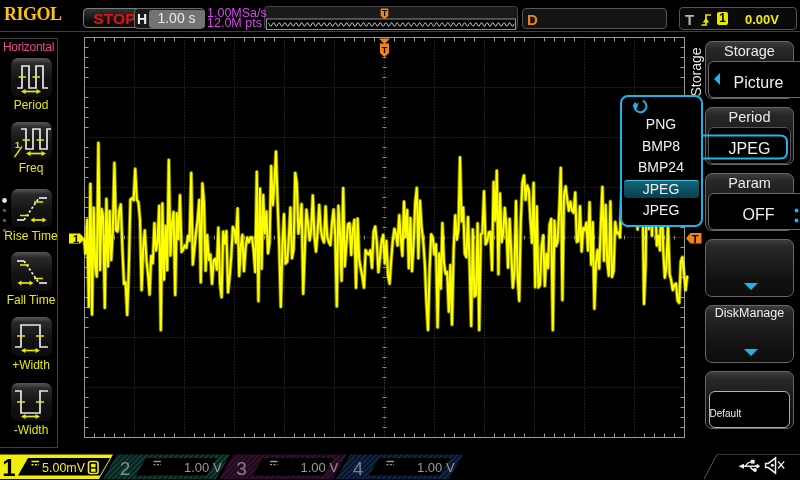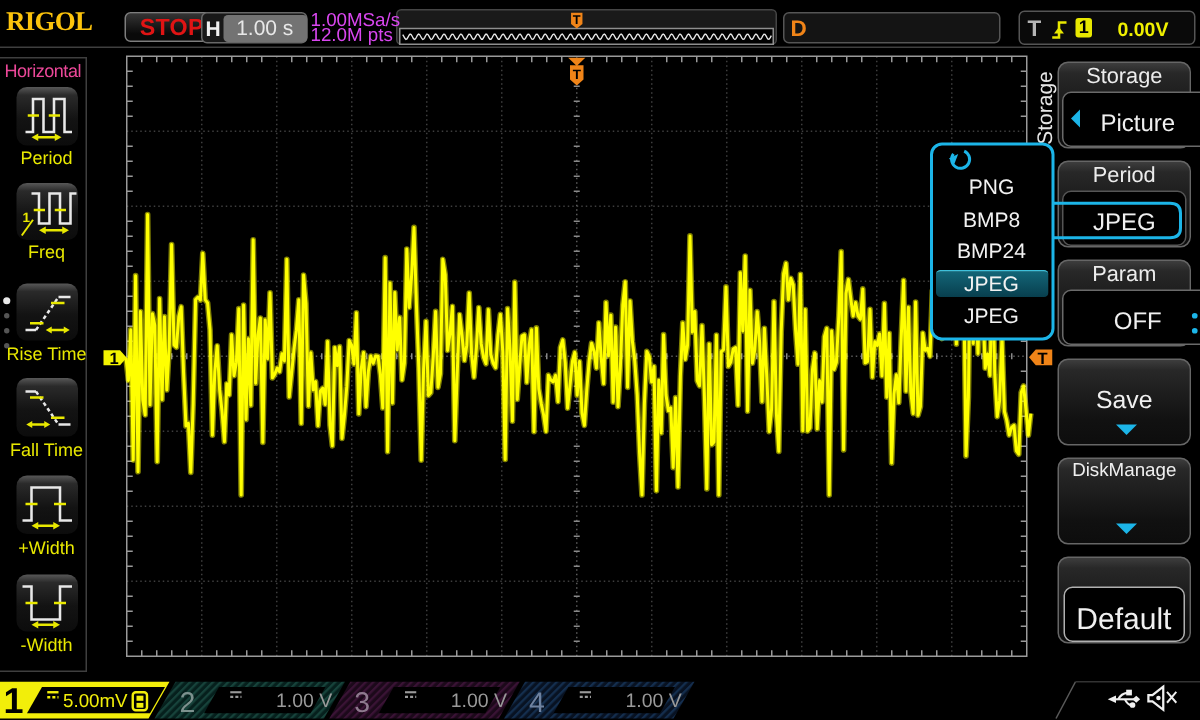--- a/index.html
+++ b/index.html
@@ -22,21 +22,21 @@
 .lbtn { position:absolute; left:10.5px; width:41.5px; height:38.5px; border-radius:7px; background:linear-gradient(180deg,#585858 0,#2a2a2a 14%,#131313 55%,#0c0c0c); }
 .llab { position:absolute; left:-6px; width:74px; text-align:center; color:#e8e800; font-size:12px; }
 #rstorage { left:667px; top:64px; width:58px; text-align:center; color:#e6e6e6; font-size:14px; transform:rotate(-90deg); }
 .slot { position:absolute; left:705px; width:89px; height:58px; border-radius:7px; border:1px solid #666; background:linear-gradient(180deg,#3d3d3d 0,#282828 12%,#111 72%,#0d0d0d); }
 .stitle { text-align:center; color:#ececec; font-size:14.5px; padding-top:0.5px; }
 .ibox { position:absolute; left:2px; top:18.5px; width:101px; height:37px; background:#000; border:1px solid #6a6a6a; border-radius:6px; color:#f0f0f0; font-size:16px; text-align:center; line-height:42px; }
 .ibox2 { position:absolute; left:2px; top:18.5px; width:83px; height:37px; background:#000; border:1px solid #555; border-radius:6px; color:#f0f0f0; font-size:16px; text-align:center; line-height:42px; }
 .larr { display:inline-block; width:0; height:0; border-top:6px solid transparent; border-bottom:6px solid transparent; border-right:6.5px solid #1cb5e8; position:absolute; left:4.5px; top:11px; }
 .scenter { text-align:center; color:#f0f0f0; font-size:16.5px; }
 .darr { position:absolute; left:38px; width:0; height:0; border-left:7px solid transparent; border-right:7px solid transparent; border-top:7px solid #1cb5e8; }
-.dbox { position:absolute; left:2.5px; top:18.5px; width:81.5px; height:37.5px; background:#000; border:1px solid #b0b0b0; border-radius:6px; color:#f0f0f0; font-size:20px; text-align:center; line-height:43px; }
+.dbox { position:absolute; left:2.5px; top:18.5px; width:81.5px; height:37.5px; background:#000; border:1px solid #b0b0b0; border-radius:6px; color:#f0f0f0; font-size:10px; line-height:43px; }
 #popup { left:620px; top:94.5px; width:82.5px; height:132px; background:#000; border:2px solid #1cb5e8; border-radius:8px; }
 .pitem { position:absolute; width:78px; text-align:center; color:#f2f2f2; font-size:14px; }
 #jsel { position:absolute; left:2px; top:83px; width:75px; height:18px; background:linear-gradient(#136577,#083f4e); border-radius:3px; border-top:1px solid #3fc0da; }
 #pdots { left:793.5px; top:207.5px; }
 </style></head>
 <body>
 <svg class="abs" style="left:0;top:0" width="800" height="480">
 <line x1="134.5" y1="37.5" x2="134.5" y2="437.5" stroke="#3e3e3e" stroke-width="1" stroke-dasharray="1 2"></line>
 <line x1="184.5" y1="37.5" x2="184.5" y2="437.5" stroke="#3e3e3e" stroke-width="1" stroke-dasharray="1 2"></line>
 <line x1="234.5" y1="37.5" x2="234.5" y2="437.5" stroke="#3e3e3e" stroke-width="1" stroke-dasharray="1 2"></line>
@@ -219,21 +219,20 @@
   </div>
 <div class="slot" style="top:107px">
     <div class="stitle">Period</div>
     <div class="ibox2">JPEG</div>
   </div>
 <div class="slot" style="top:173px">
     <div class="stitle">Param</div>
     <div class="ibox">OFF</div>
   </div>
 <div class="slot" style="top:239px">
-    <div class="scenter" style="padding-top:18px">Save</div>
     <div class="darr" style="top:43px"></div>
   </div>
 <div class="slot" style="top:305px">
     <div class="scenter" style="font-size:12.5px">DiskManage</div>
     <div class="darr" style="top:43px"></div>
   </div>
 <div class="slot" style="top:371px">
     <div class="dbox">Default</div>
   </div>
 <svg class="abs" style="left:695px;top:130px" width="100" height="34" viewBox="695 130 100 34">

